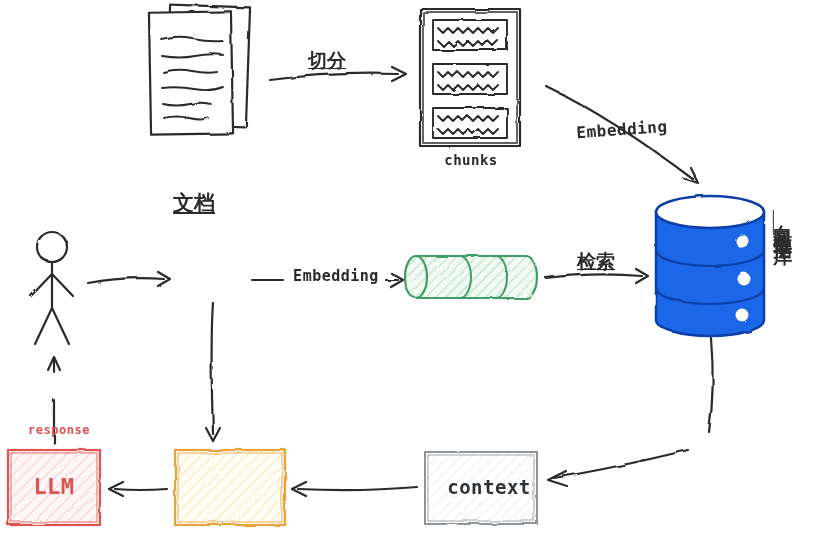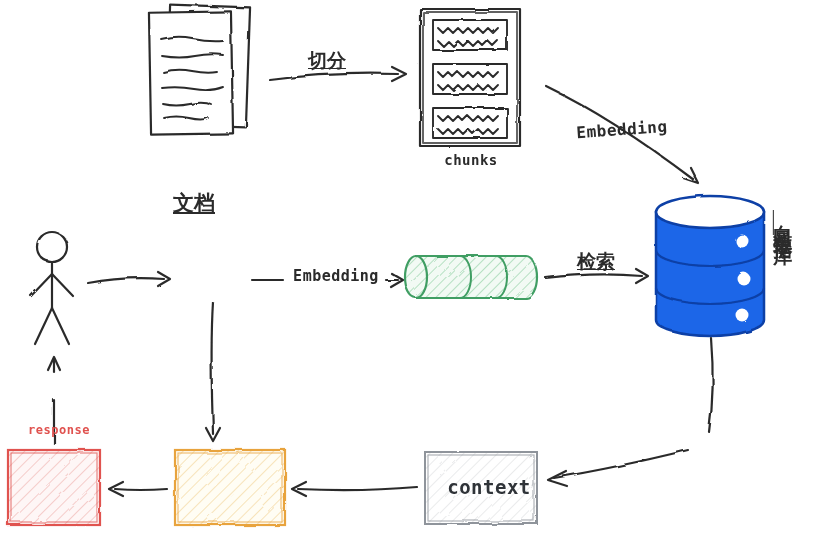--- a/index.html
+++ b/index.html
@@ -198,15 +198,16 @@
   </svg>
 
   <div class="lbl zh" id="lbl-documents">文档</div>
   <div class="lbl zh" id="lbl-split">切分</div>
   <div class="lbl hand" id="lbl-chunks">chunks</div>
   <div class="lbl hand" id="lbl-embedding-top">Embedding</div>
   <div class="lbl zh" id="lbl-vector-db">向量数据库</div>
   <div class="lbl hand" id="lbl-embedding-mid">Embedding</div>
   <div class="lbl zh" id="lbl-retrieval">检索</div>
   <div class="lbl hand" id="lbl-context">context</div>
+  <div class="lbl hand" id="lbl-llm">LLM</div>
   <div class="lbl hand" id="lbl-response">response</div>
 
 </div>
 
 </body></html>

